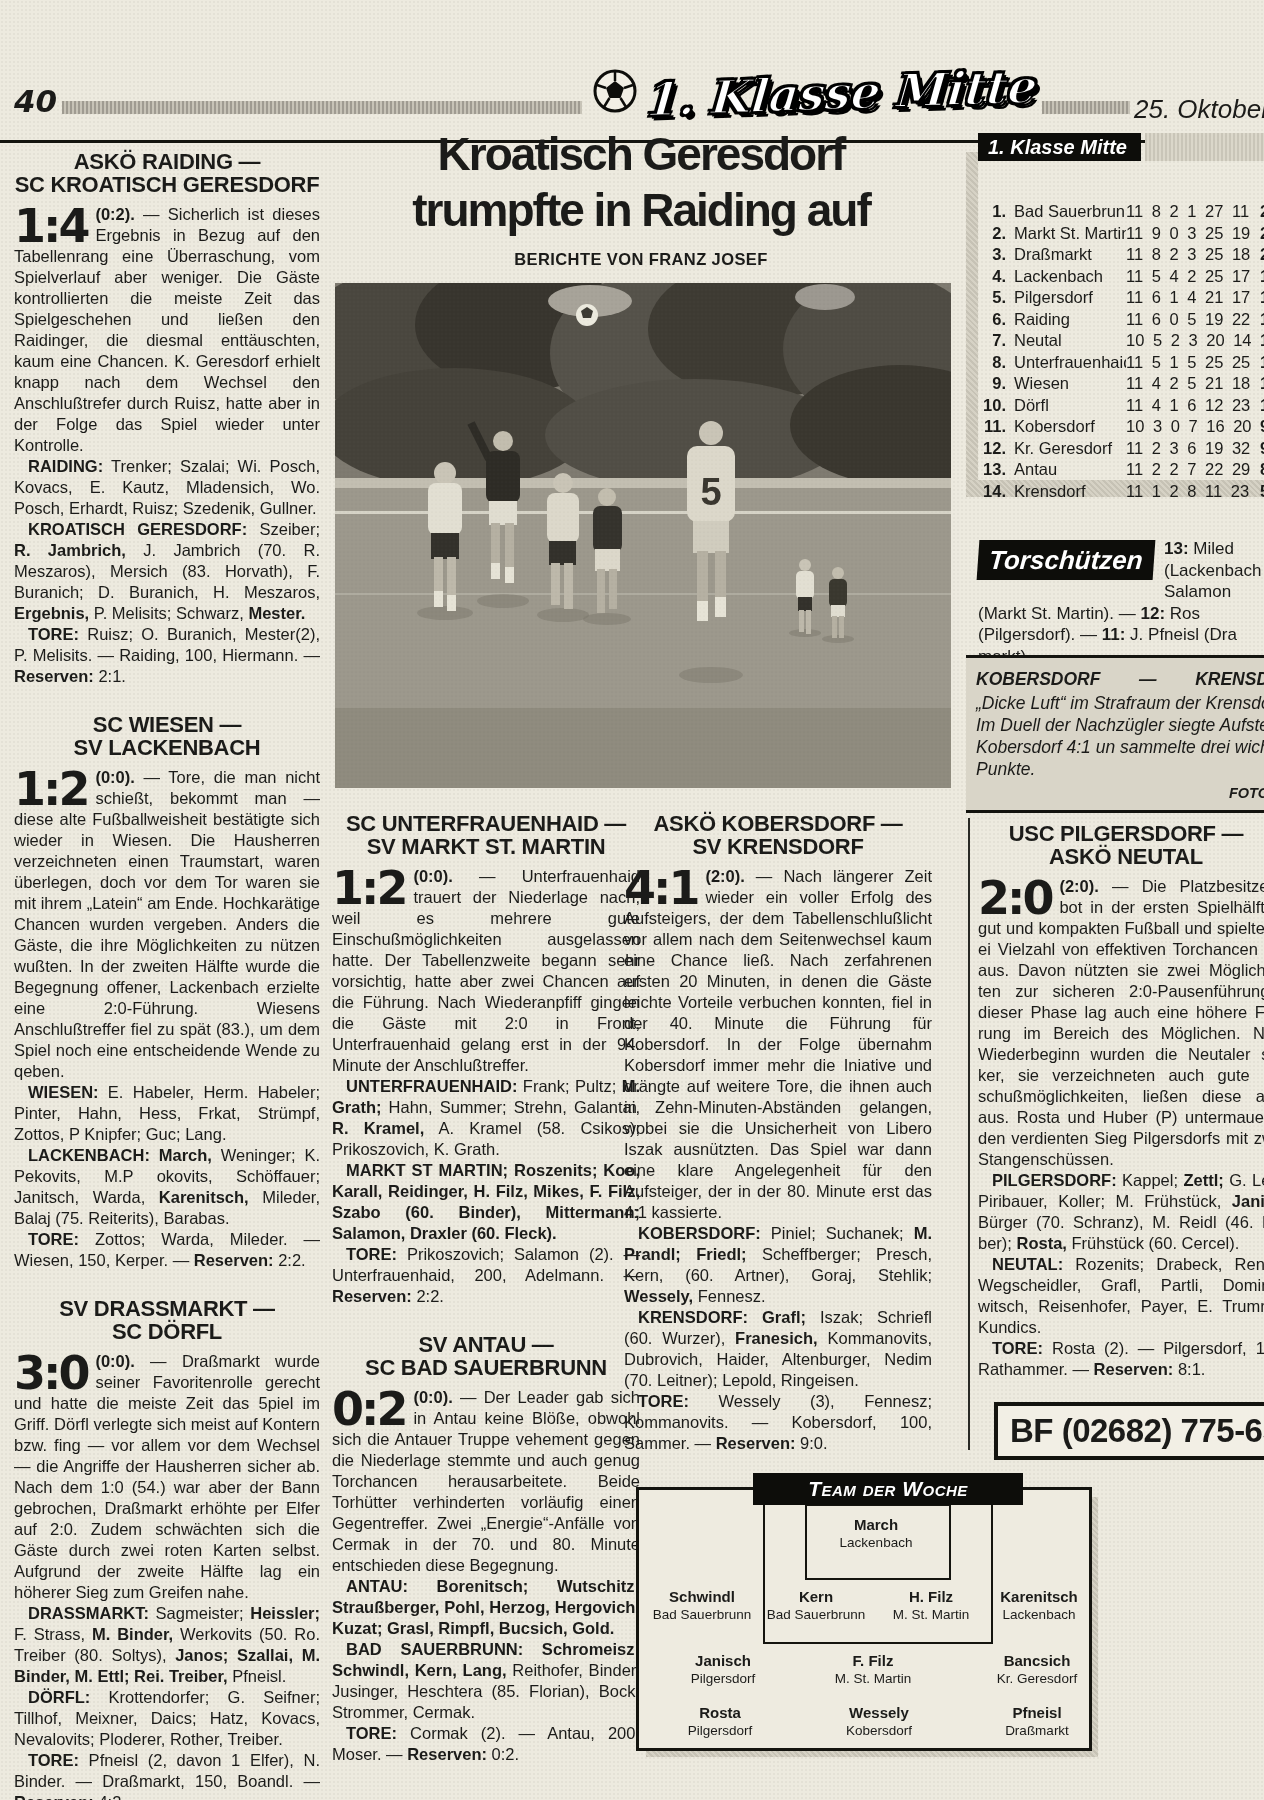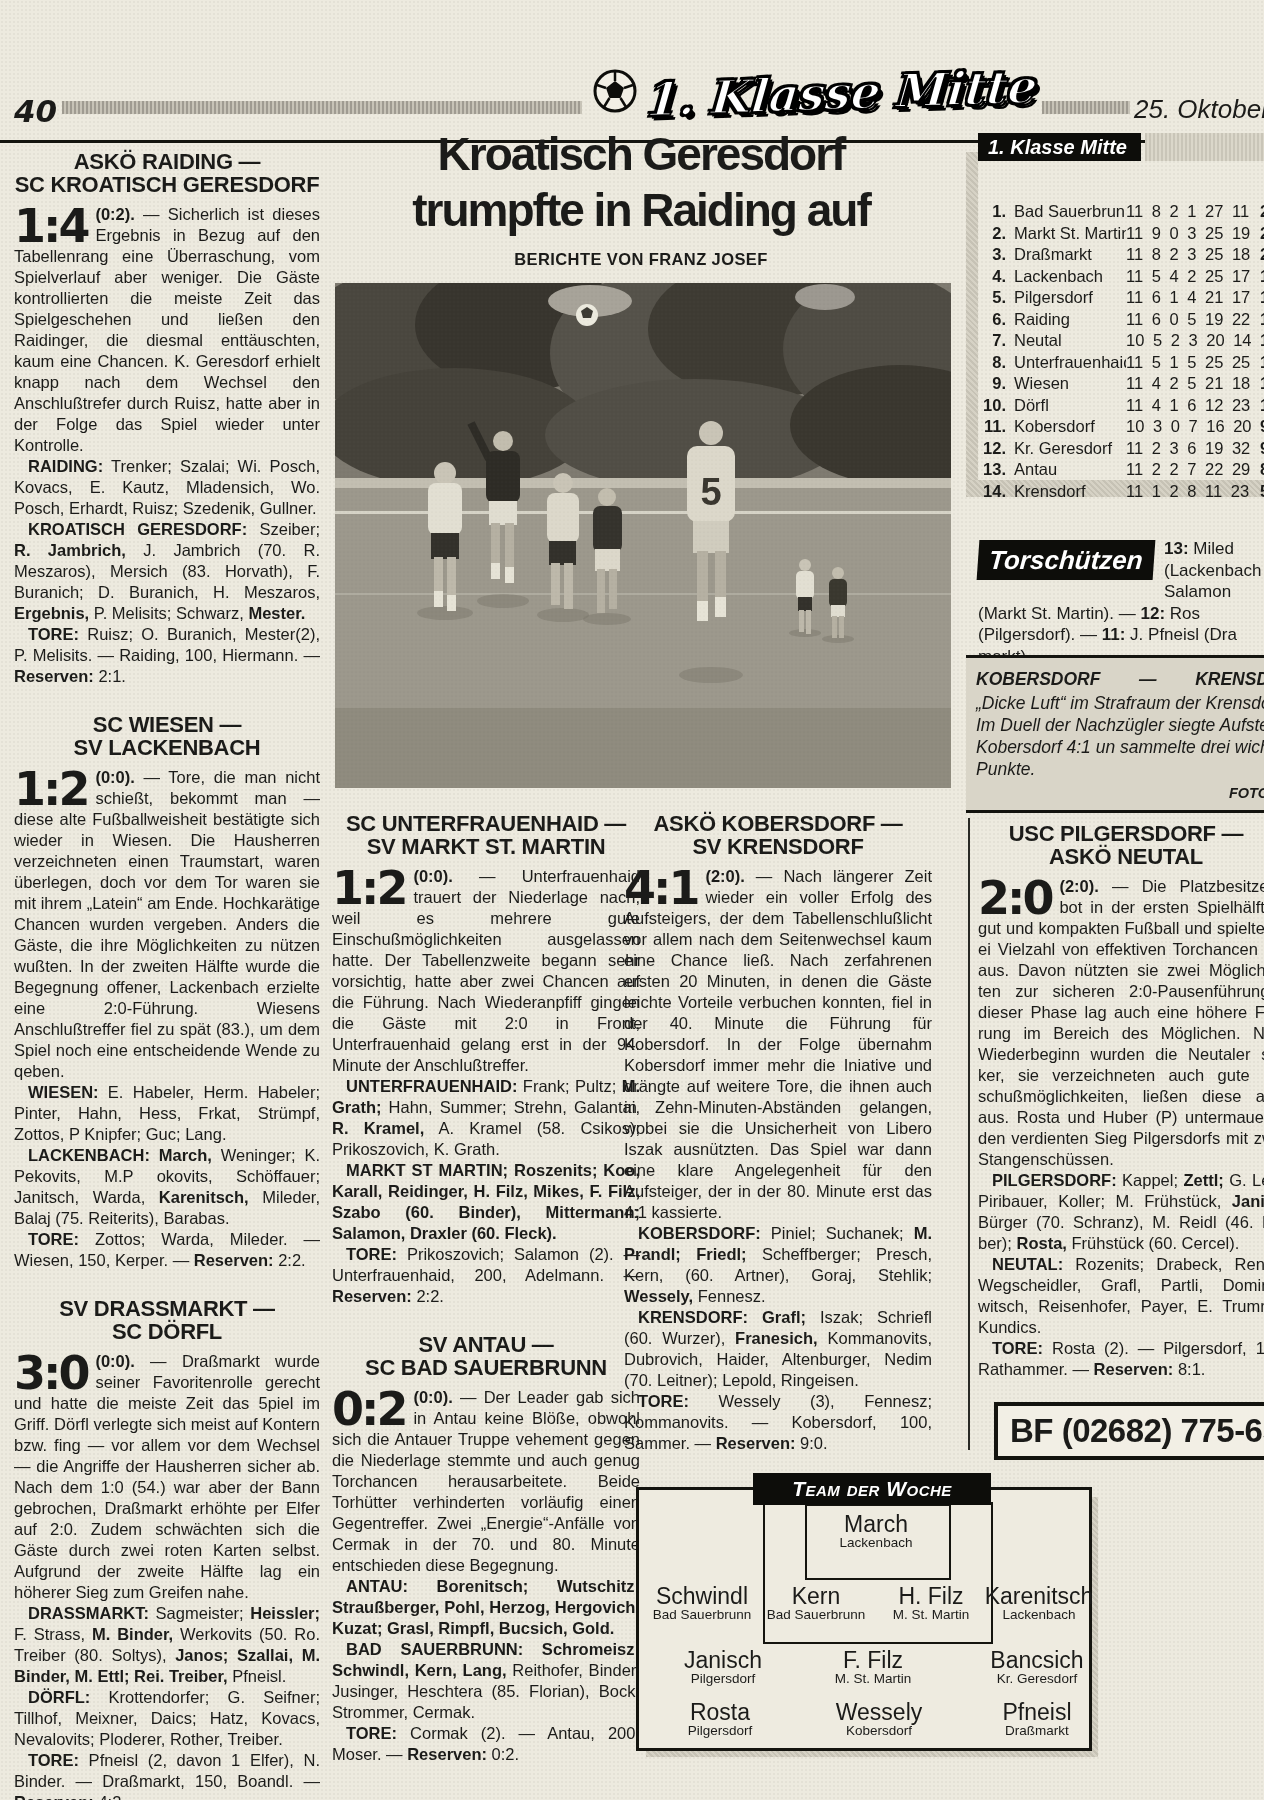--- a/index.html
+++ b/index.html
@@ -4,21 +4,21 @@
 <style>
   html,body{margin:0;padding:0;}
   body{
     width:1264px;height:1800px;position:relative;overflow:hidden;
     background:#edeadf;
     background-image:radial-gradient(#0000000a 1px, transparent 1px);
     background-size:4px 4px;
     font-family:"Liberation Sans",sans-serif;color:#1b1b19;
   }
   
-  .page-num{position:absolute;left:14px;top:96px;font:italic 800 31px/1 "DejaVu Sans",sans-serif;}
+  .page-num{position:absolute;left:14px;top:86px;font:italic 800 31px/1 "DejaVu Sans",sans-serif;}
   .hbar{position:absolute;height:13px;background:repeating-linear-gradient(90deg,#9f9b91 0 2px,#c7c3b7 2px 4px);}
   .hbar.left{left:62px;top:101px;width:520px;}
   .hbar.right{left:1042px;top:101px;width:88px;}
   .header-rule{position:absolute;left:0;top:140px;width:1264px;height:3px;background:#14140f;}
   .logo{position:absolute;left:592px;top:66px;width:450px;display:flex;align-items:center;gap:10px;z-index:5;}
   .logo-text{
     font-family:"DejaVu Serif",serif;font-style:italic;font-weight:bold;font-size:46px;
     color:#fff;transform:skewX(-7deg) rotate(-2deg);white-space:nowrap;
     -webkit-text-stroke:2px #000;
     text-shadow:3px 3px 0 #000,-2px -2px 0 #000,2px -2px 0 #000,-2px 2px 0 #000,5px 5px 0 #000;
@@ -69,27 +69,27 @@
   .cap-credit{text-align:right;font-weight:700;font-size:14.5px;margin-top:2px;}
   
   .bf-box{position:absolute;left:994px;top:1402px;width:292px;border:4px solid #14140f;
     background:#f2efe5;padding:5px 12px;font:800 33px/40px "Liberation Sans",sans-serif;
     letter-spacing:-0.5px;white-space:nowrap;}
   
   .tow-shadow{position:absolute;left:646px;top:1497px;width:452px;height:260px;
     background:repeating-linear-gradient(45deg,#c6c2b5 0 2px,#d6d2c5 2px 4px);}
   .tow{position:absolute;left:636px;top:1487px;width:450px;height:258px;
     border:3px solid #14140f;background:#eeebe0;}
-  .tow-banner{position:absolute;left:114px;top:-17px;width:238px;height:32px;background:#0d0d0a;
+  .tow-banner{position:absolute;left:114px;top:-17px;width:270px;height:32px;background:#0d0d0a;
     color:#fff;text-align:center;font:italic 800 21px/32px "Liberation Sans",sans-serif;
     font-variant:small-caps;letter-spacing:0.5px;z-index:3;}
   .tow-midbox{position:absolute;left:124px;top:12px;width:226px;height:138px;border:2px solid #14140f;}
   .tow-marchbox{position:absolute;left:166px;top:14px;width:142px;height:72px;border:2px solid #14140f;z-index:2;}
   .tow-cell{position:absolute;transform:translateX(-50%);text-align:center;white-space:nowrap;z-index:4;}
-  .p-name{font-weight:400;font-size:23px;line-height:21px;}
+  .p-name{font-weight:700;font-size:15px;line-height:21px;}
   .p-club{font-size:13.5px;line-height:16px;}
 </style>
 </head>
 <body>
 
 <div class="page-num">40</div>
 <div class="hbar left"></div>
 <div class="hbar right"></div>
 <div class="header-rule"></div>
 <div class="logo">

